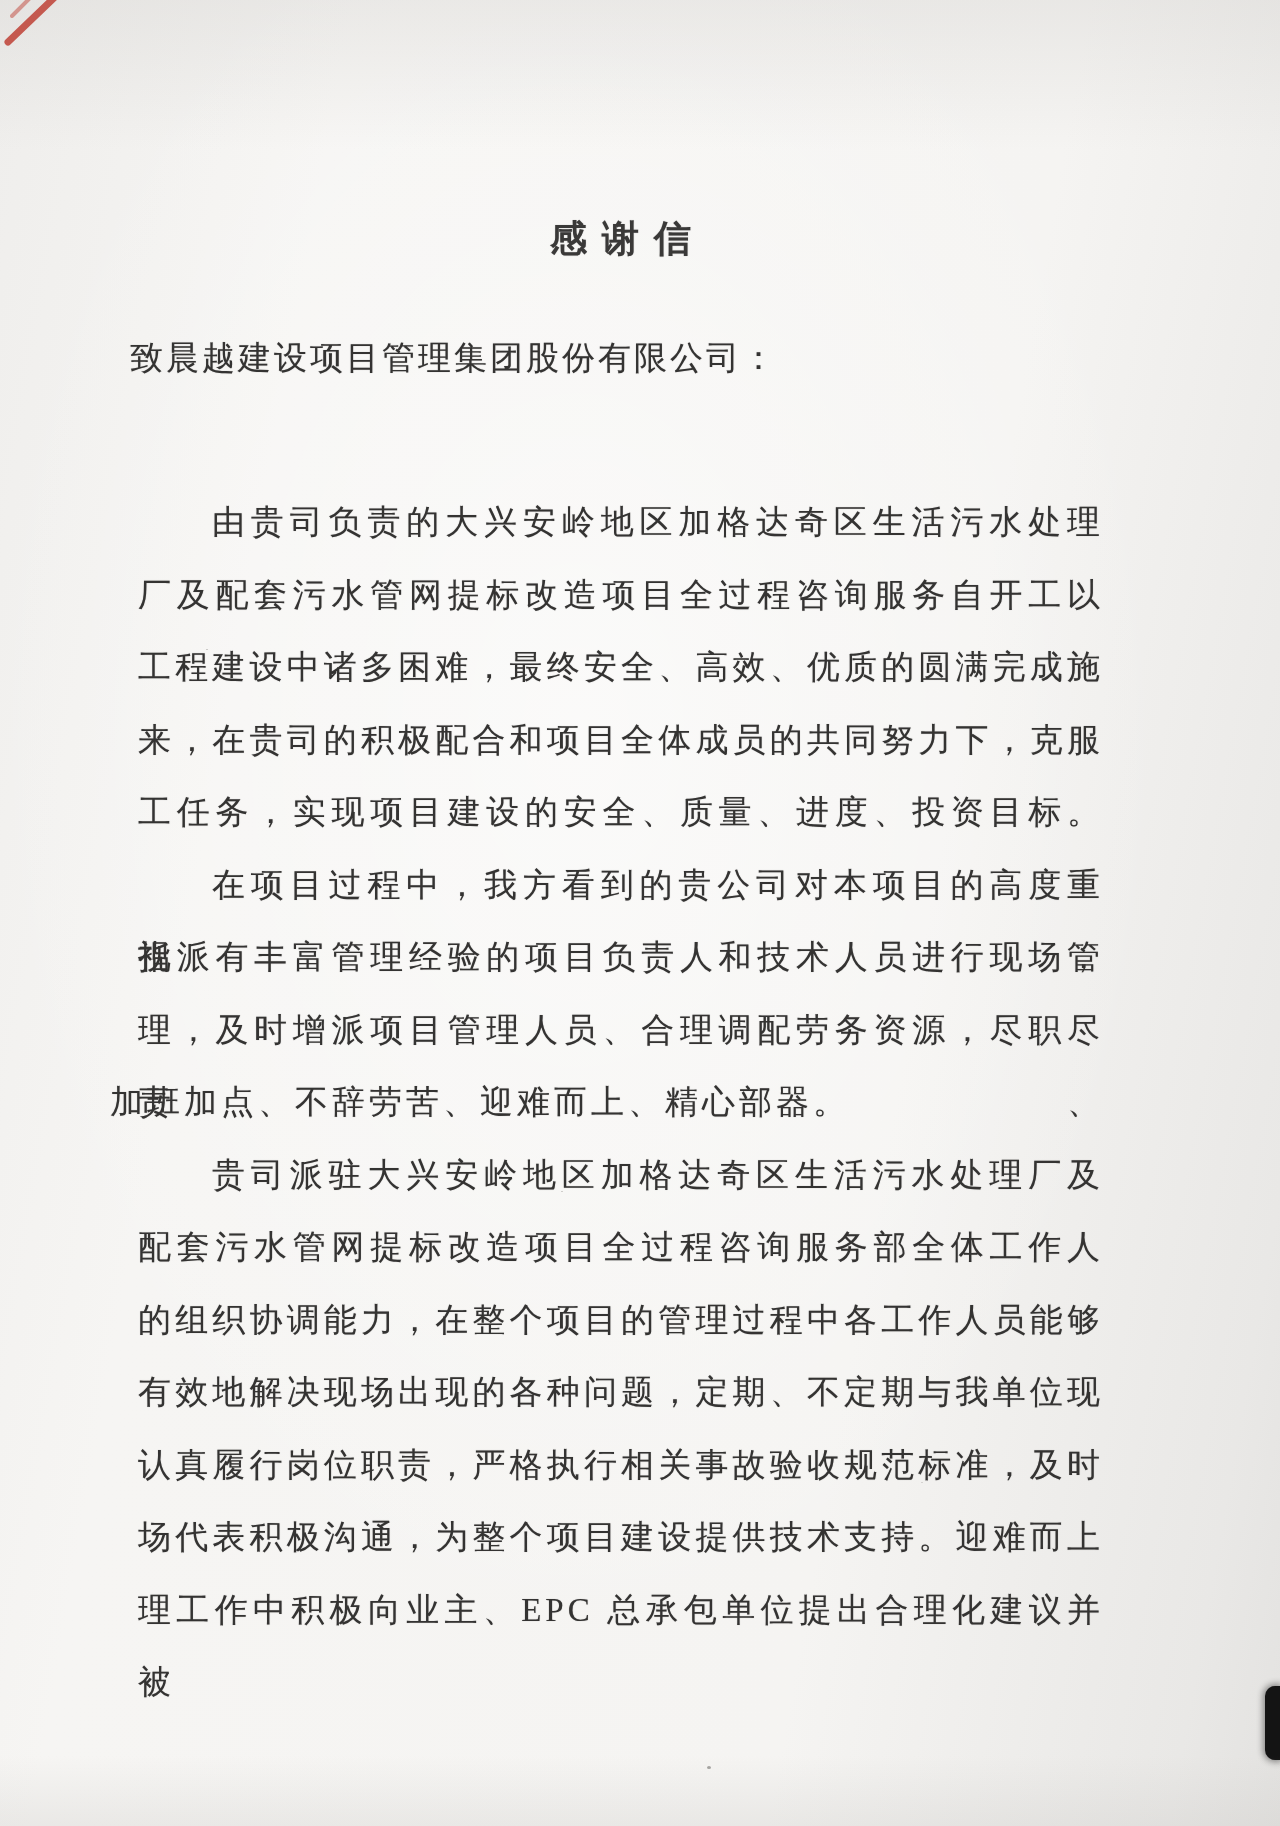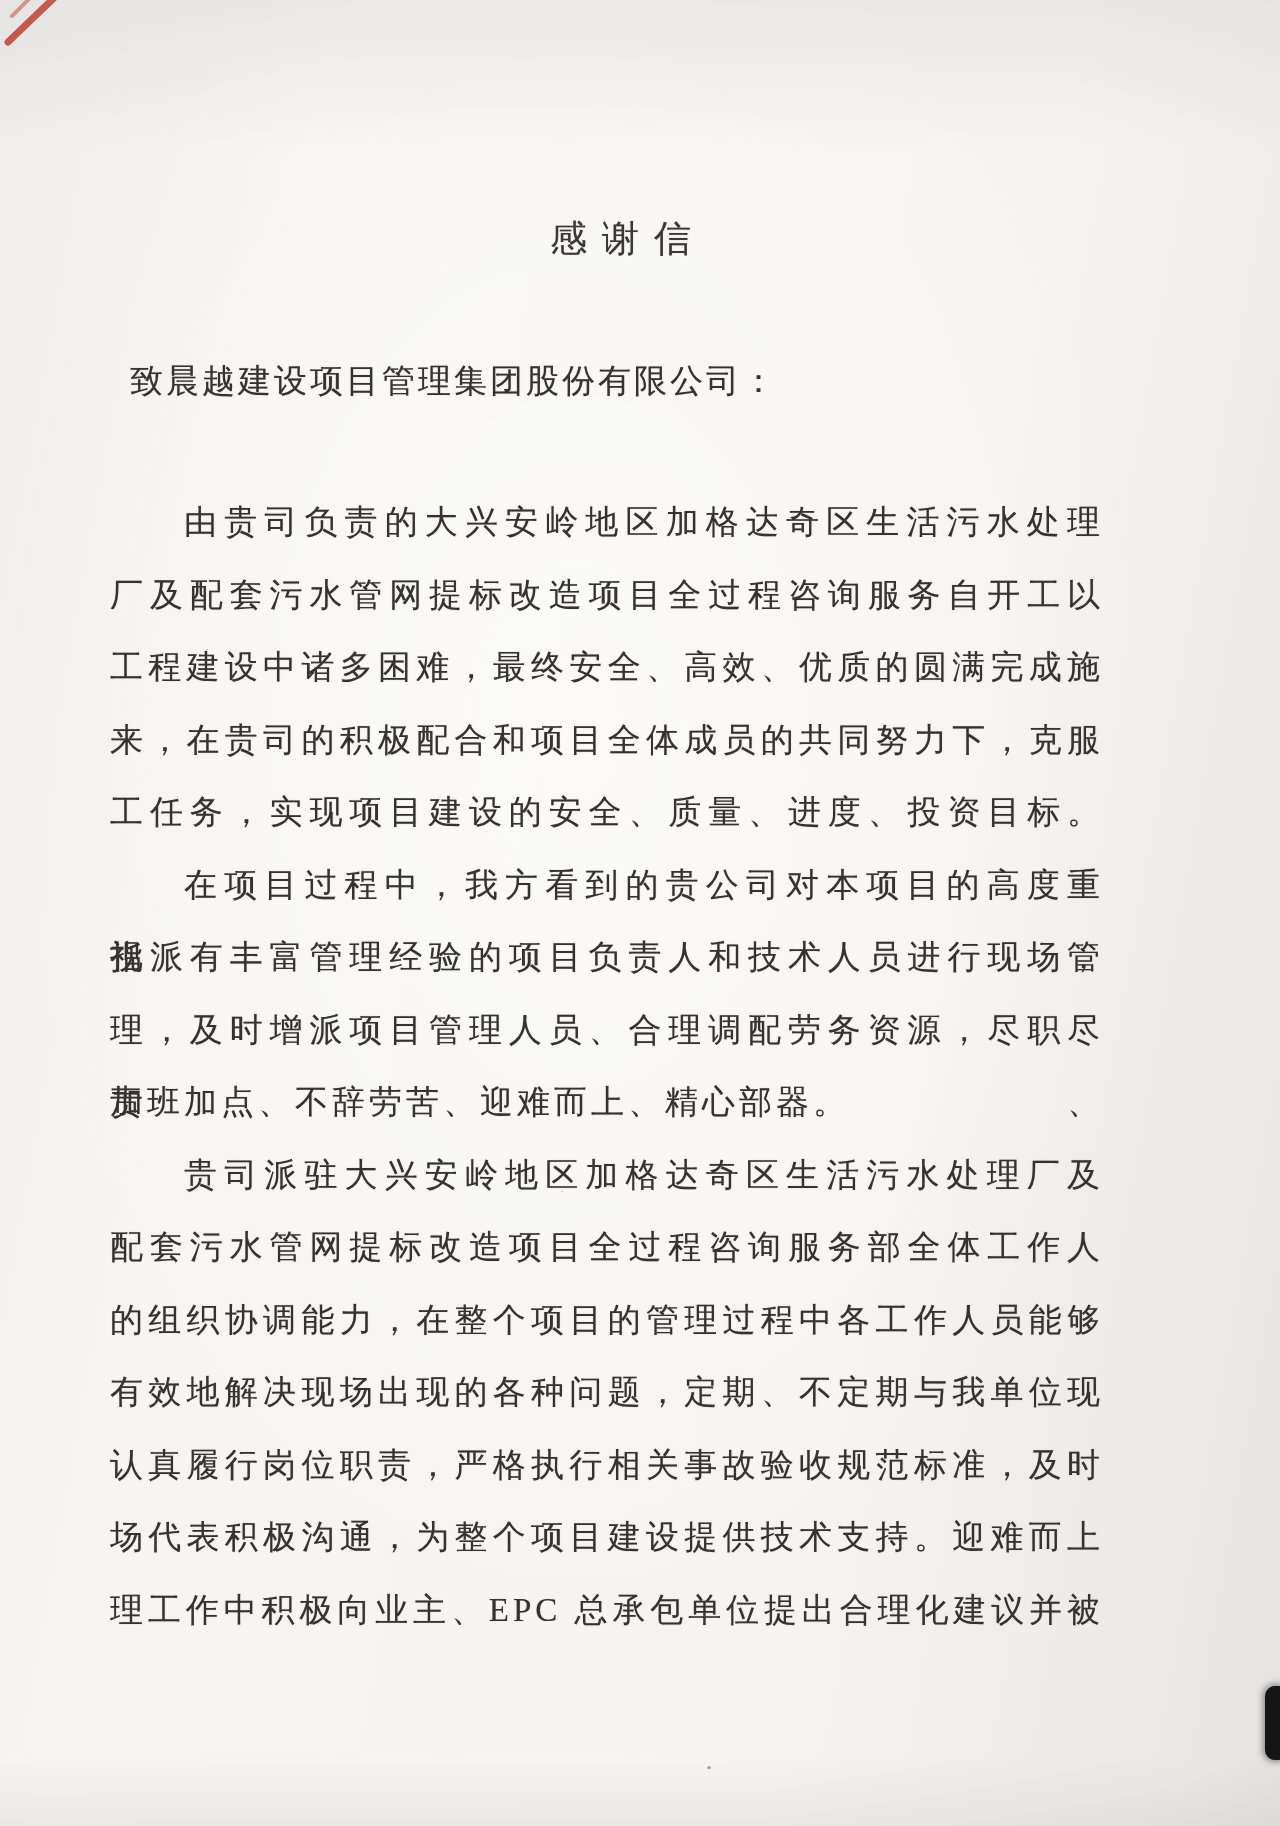--- a/index.html
+++ b/index.html
@@ -43,28 +43,28 @@
   .title {
     position: absolute;
     top: 214px;
     left: 0;
     width: 1280px;
     margin: 0;
     padding-right: 24px;
     box-sizing: border-box;
     text-align: center;
     font-size: 37px;
-    font-weight: 400;
+    font-weight: 700;
     letter-spacing: 15px;
     color: #3a3938;
     text-shadow: 0 0 1px rgba(70,70,70,0.45);
   }
   .salutation {
     position: absolute;
-    top: 359px;
+    top: 336px;
     left: 130px;
     font-size: 33px;
     font-weight: 500;
     letter-spacing: 3px;
     color: #343332;
     text-shadow: 0 0 1px rgba(70,70,70,0.4);
   }
   .body-block {
     position: absolute;
     left: 110px;
@@ -78,20 +78,21 @@
     letter-spacing: 4px;
     color: #343332;
     text-shadow: 0 0 1px rgba(70,70,70,0.4);
     white-space: nowrap;
   }
   .line.just {
     white-space: normal;
     text-align: justify;
     text-align-last: justify;
     text-justify: inter-character;
+    margin-left: 28px;
   }
   .line.indent {
     text-indent: 74px;
   }
   .edge-blob {
     position: absolute;
     right: 0;
     top: 1686px;
     width: 15px;
     height: 74px;

